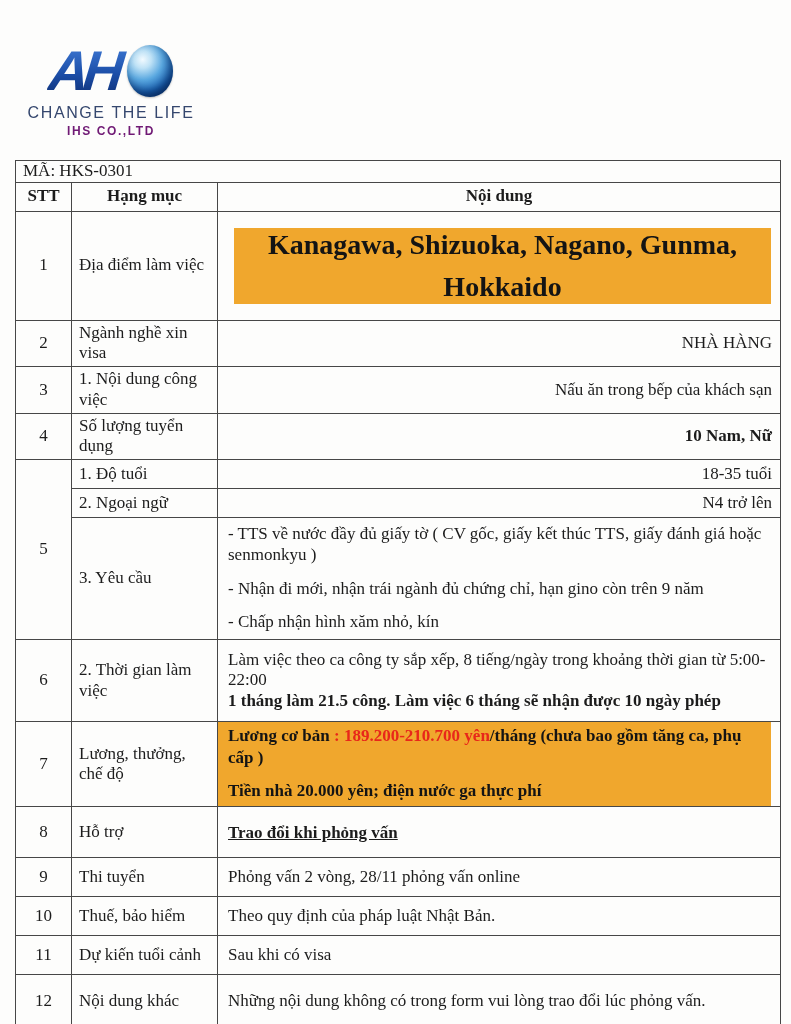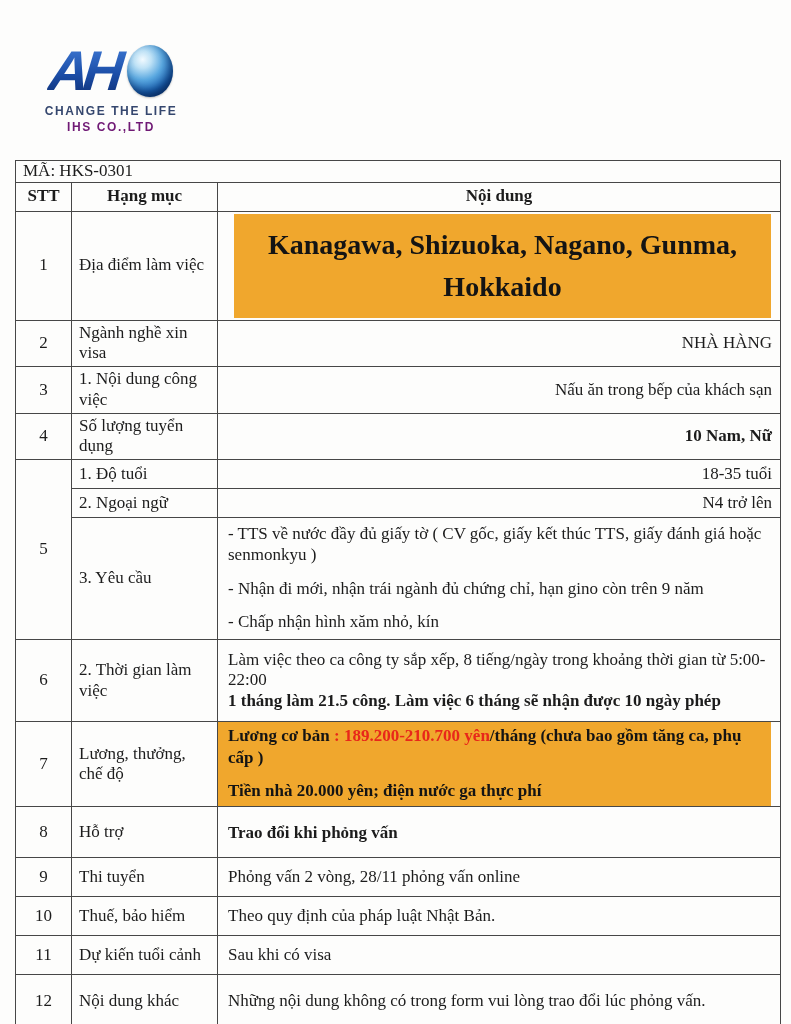--- a/index.html
+++ b/index.html
@@ -19,21 +19,21 @@
     letter-spacing:-6px; transform:skewX(-6deg);
     background:linear-gradient(180deg,#3f7bd6 0%, #1c4ea8 55%, #0e2f74 100%);
     -webkit-background-clip:text; background-clip:text; color:transparent;
     padding-right:8px;
   }
   .logo-globe {
     width:46px; height:52px; border-radius:50%;
     background:radial-gradient(circle at 34% 28%, #f2faff 0%, #bfe2f6 18%, #5aa8e0 42%, #1a63b4 68%, #082a5e 100%);
     box-shadow:inset -3px -5px 8px rgba(0,20,60,.55), 0 1px 2px rgba(0,0,0,.25);
   }
-  .logo-tagline { font-size:12px; font-weight:bold; letter-spacing:1.6px; color:#35476e; margin-top:2px; }
+  .logo-tagline { font-size:16px; font-weight:normal; letter-spacing:1.6px; color:#35476e; margin-top:2px; }
   .logo-company { font-size:12px; font-weight:bold; letter-spacing:1.6px; color:#701a75; margin-top:2px; }
 
   .title {
     position:absolute; left:196px; top:100px; width:560px;
     font-size:30px; font-weight:bold; color:#d8241c; letter-spacing:0.2px; white-space:nowrap;
   }
 
   
   table.doc { position:absolute; left:15px; top:160px; width:765px;
               border-collapse:collapse; table-layout:fixed; }
@@ -43,32 +43,32 @@
   .col-item { width:146px; }
   .col-body { width:563px; }
 
   .ma-row td { height:18px; font-size:13.5px; padding:0 0 0 7px; line-height:1; }
   .head-row th { height:29px; font-weight:bold; text-align:center; font-size:17px; }
 
   td.stt { text-align:center; }
   td.item { padding:2px 4px 2px 7px; }
   td.body-c { text-align:right; padding:2px 8px; }
   td.body-l { text-align:left; padding:4px 8px 4px 10px; }
-  td.top { vertical-align:top; }
+  td.top { vertical-align:top;text-decoration:underline; }
   .b { font-weight:bold; }
 
   tr.h109 td { height:109px; } tr.h36 td { height:36px; } tr.h34 td { height:34px; }
   tr.h42 td { height:42px; }  tr.h29 td { height:29px; } tr.h122 td { height:122px; }
   tr.h82 td { height:82px; }  tr.h75 td { height:75px; } tr.h51 td { height:51px; }
   tr.h39 td { height:39px; }  tr.h52 td { height:52px; }
 
   
   td.cell-loc { padding:0; vertical-align:top; }
   .orange-loc {
-    margin:0 9px 0 16px; height:104px; background:#f0a72d;
+    margin:0 9px 0 16px; height:76px; background:#f0a72d;
     display:flex; align-items:center; justify-content:center; text-align:center;
     font-weight:bold; font-size:28px; line-height:1.5; padding:0 26px; color:#141414;
   }
   td.cell-salary { padding:0; vertical-align:top; }
   .orange-salary {
     margin:0 9px 0 0; min-height:72px; background:#f0a72d;
     padding:3px 12px 4px 10px; font-weight:bold; font-size:17px; line-height:1.3; color:#141414;
   }
   .orange-salary .housing { margin-top:11px; }
   .red { color:#e8271a;margin-top:45px; }

